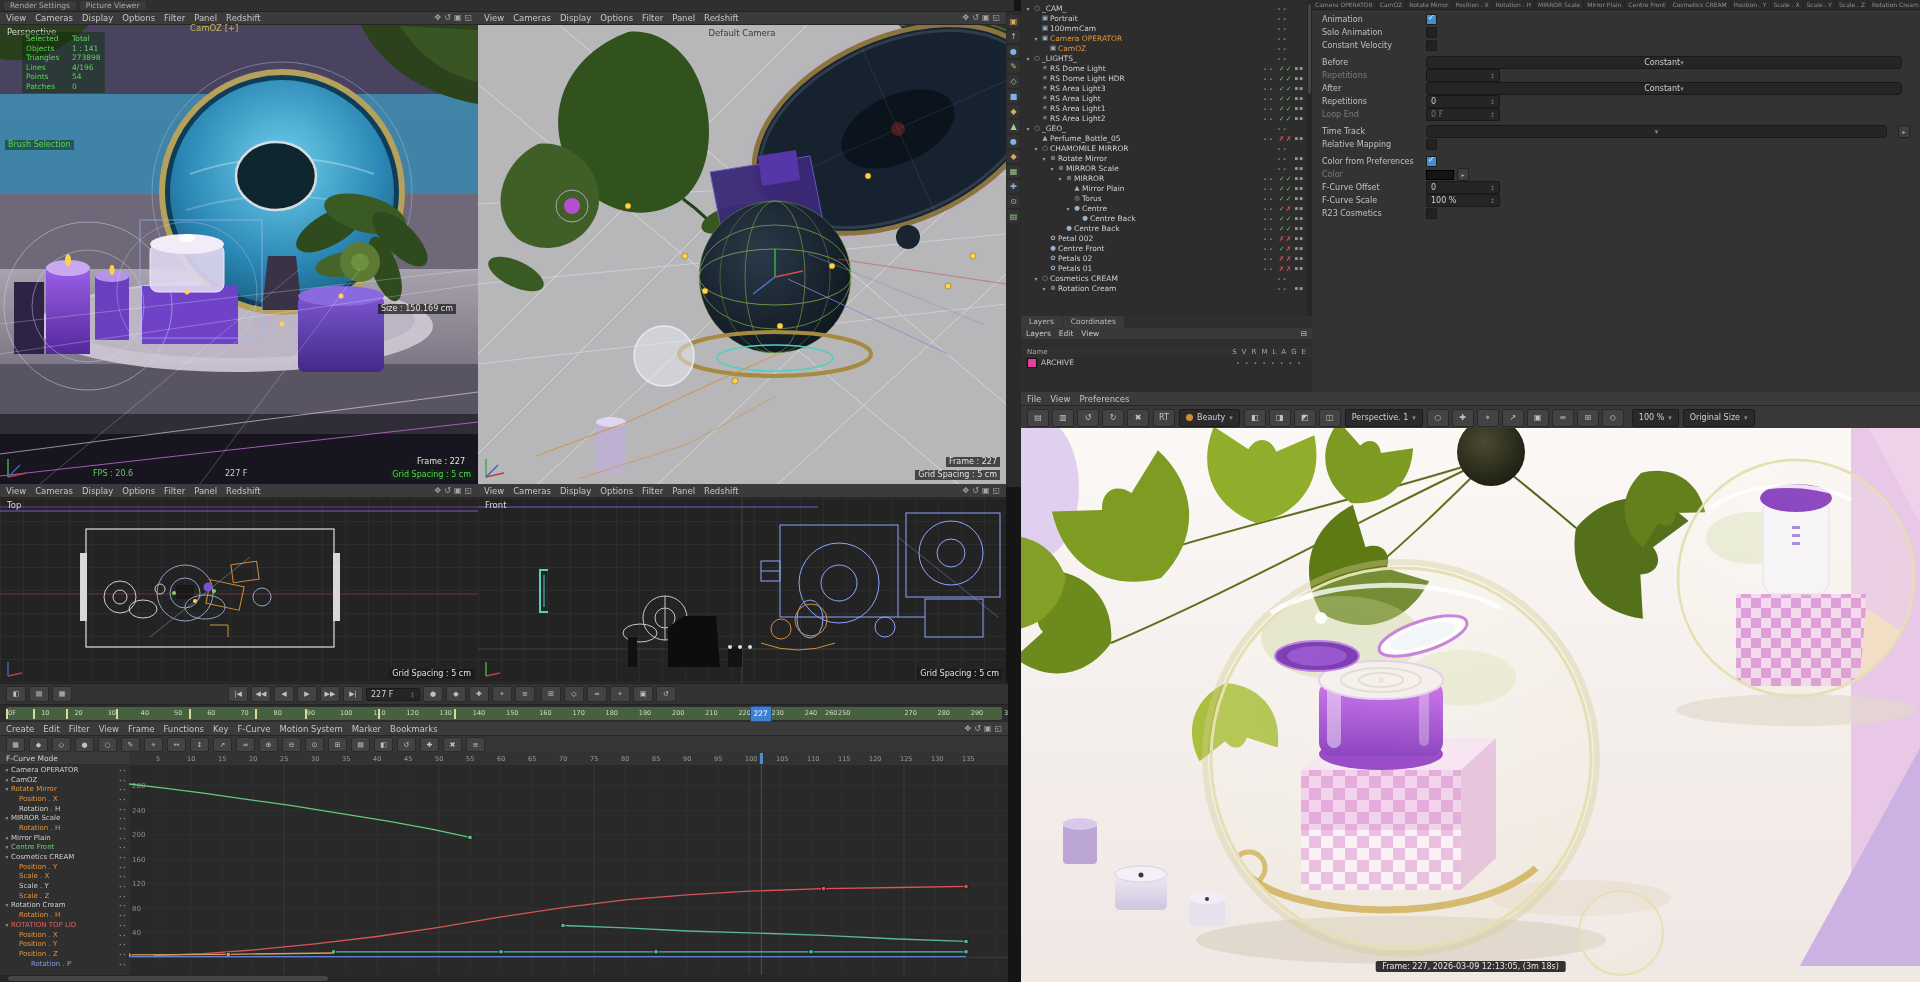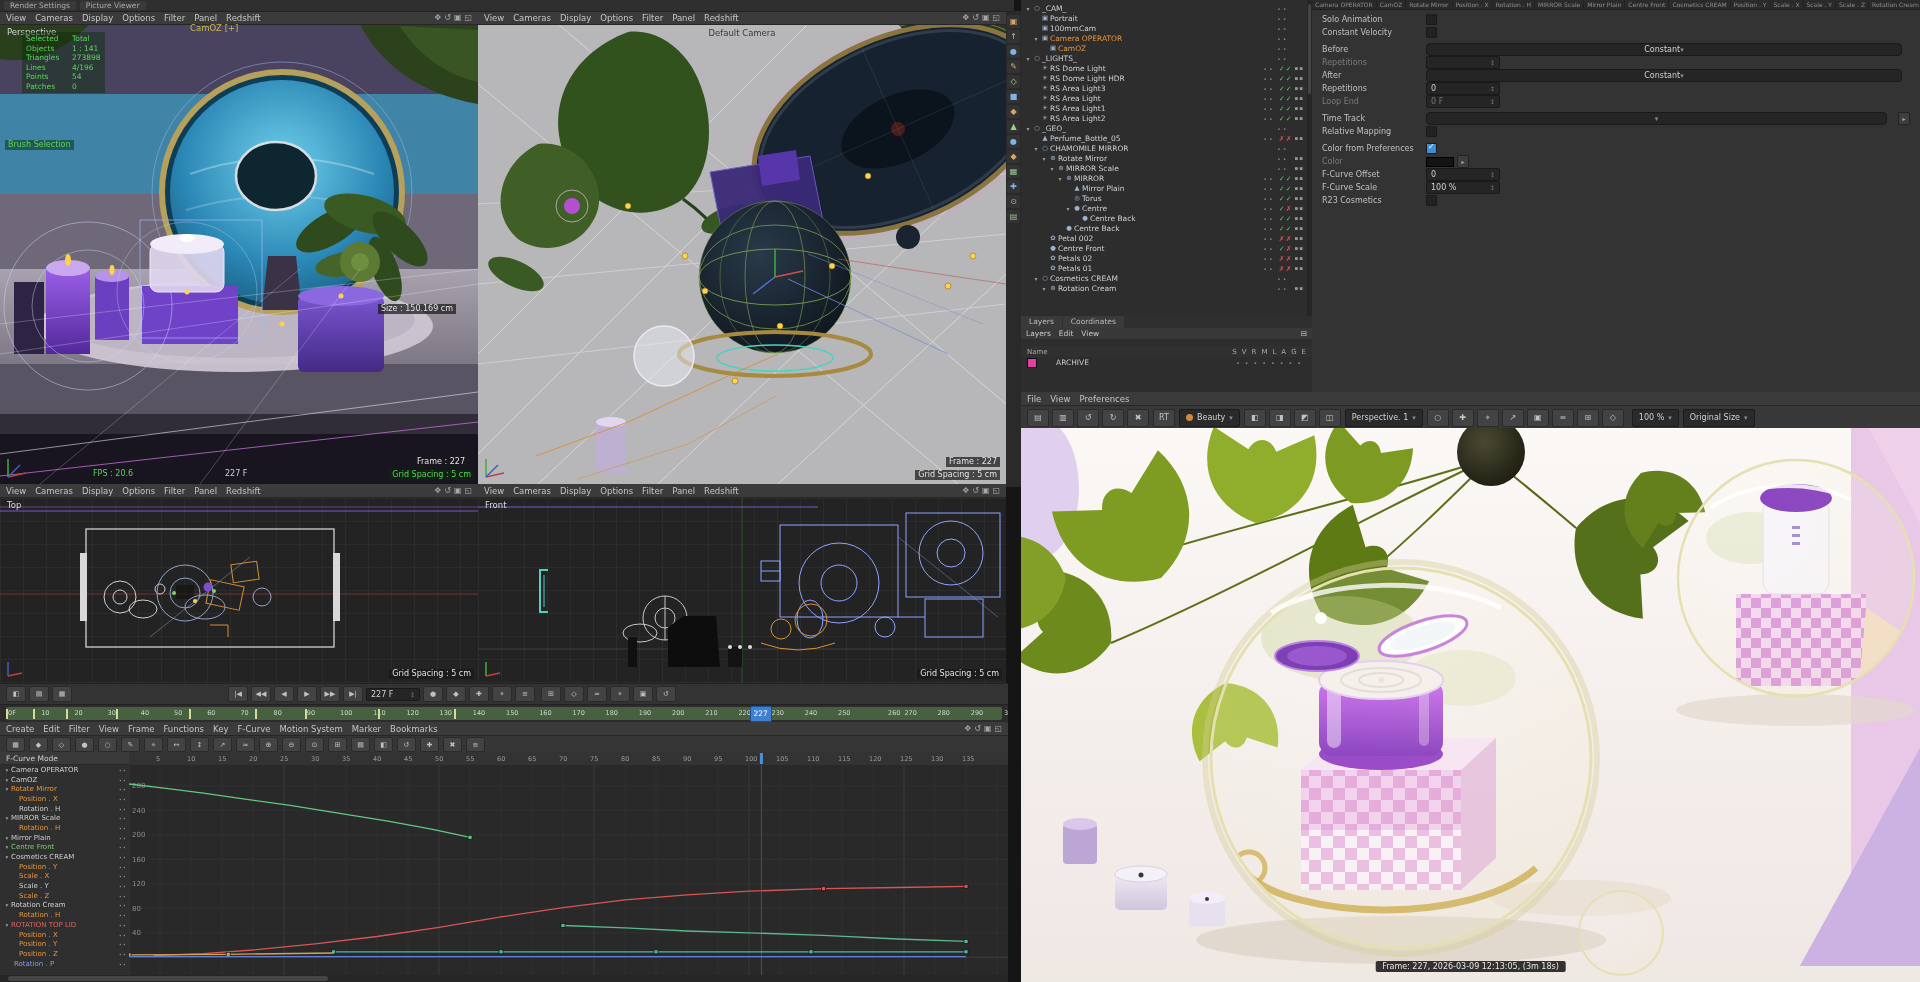--- a/index.html
+++ b/index.html
@@ -52,21 +52,21 @@
   .om-tag{color:#9a9a9a;font-size:5.5px;margin-left:3px;letter-spacing:1px}
   .c-o{color:#e8963c}.c-g{color:#79cc79}.c-r{color:#e06060}.c-b{color:#7f9fe8}.c-w{color:#cfcfcf}
   .om-scroll{position:absolute;right:0;top:0;bottom:0;width:5px;background:#262626}
   .om-scroll i{position:absolute;left:1px;right:1px;top:4px;height:90px;background:#454545;border-radius:2px}
   
   .ltabs{display:flex;height:12px;background:#2f2f2f;font-size:7.5px}
   .ltab{padding:0 8px;line-height:12px;background:#3a3a3a;margin-right:1px;color:#bbb}
   .lmenu{display:flex;gap:8px;height:11px;align-items:center;background:#383838;font-size:7.5px;padding:0 5px}
   .lhead{display:flex;height:11px;align-items:center;font-size:7px;color:#a8a8a8;padding:0 6px;background:#303030;margin-top:7px}
   .lhead .letters{margin-left:auto;display:flex;gap:5px}
-  .lrow{display:flex;height:11px;align-items:center;font-size:7.5px;padding:0 6px;gap:19px}
+  .lrow{display:flex;height:11px;align-items:center;font-size:7.5px;padding:0 6px;gap:4px}
   .lswatch{width:8px;height:8px;border:1px solid #111}
   .ldots{margin-left:auto;color:#8a8a8a;font-size:6px;letter-spacing:5px}
   
   #am{background:#333}
   .chips{display:flex;height:9px;background:#2a2a2a;overflow:hidden;border-bottom:1px solid #1f1f1f}
   .chip{font-size:6px;color:#8f8f8f;padding:0 3px;border-right:1px solid #222;line-height:9px;white-space:nowrap}
   .atabs{display:flex;gap:2px;height:13px;background:#333;padding:2px 4px 0;align-items:flex-end}
   .atab{font-size:8px;padding:0 9px;background:#3e3e3e;border-radius:2px 2px 0 0;line-height:11px;color:#bbb}
   .atab.on{background:#2f6cb3;color:#fff}
   .atitle{height:13px;line-height:13px;font-size:8.5px;color:#ddd;background:#3a3a3a;padding:0 8px;border-bottom:1px solid #2c2c2c}
@@ -674,20 +674,24 @@
       <span class="chip">Mirror Plain</span>
       <span class="chip">Centre Front</span>
       <span class="chip">Cosmetics CREAM</span>
       <span class="chip">Position . Y</span>
       <span class="chip">Scale . X</span>
       <span class="chip">Scale . Y</span>
       <span class="chip">Scale . Z</span>
       <span class="chip">Rotation Cream</span>
     </div>
   <div style="height:3px"></div>
+  <div class="am-row">
+      <span class="am-lab">Animation</span>
+      <span class="cb on"></span>
+    </div>
   <div class="am-row">
       <span class="am-lab">Solo Animation</span>
       <span class="cb"></span>
     </div>
   <div class="am-row">
       <span class="am-lab">Constant Velocity</span>
       <span class="cb"></span>
     </div>
   <div class="gap4"></div>
   <div class="am-row">
@@ -1121,21 +1125,21 @@
       <span class="tl-num" style="left: 537.2px;">160</span>
       <span class="tl-num" style="left: 570.4px;">170</span>
       <span class="tl-num" style="left: 603.6px;">180</span>
       <span class="tl-num" style="left: 636.8px;">190</span>
       <span class="tl-num" style="left: 670px;">200</span>
       <span class="tl-num" style="left: 703.2px;">210</span>
       <span class="tl-num" style="left: 736.4px;">220</span>
       <span class="tl-num" style="left: 769.6px;">230</span>
       <span class="tl-num" style="left: 802.8px;">240</span>
       <span class="tl-num" style="left: 836px;">250</span>
-      <span class="tl-num" style="left: 886px;">260</span>
+      <span class="tl-num" style="left: 823px;">260</span>
       <span class="tl-num" style="left: 902.4px;">270</span>
       <span class="tl-num" style="left: 935.6px;">280</span>
       <span class="tl-num" style="left: 968.8px;">290</span>
       <span class="tl-num" style="left: 1002px;">300F</span>
       <i class="tl-key" style="left: 6px;"></i>
       <i class="tl-key" style="left: 32.56px;"></i>
       <i class="tl-key" style="left: 65.76px;"></i>
       <i class="tl-key" style="left: 115.56px;"></i>
       <i class="tl-key" style="left: 188.6px;"></i>
       <i class="tl-key" style="left: 255px;"></i>
@@ -1289,21 +1293,21 @@
       <div class="fc-row" style="padding-left: 11px;">
         <span class="cexp"><i style="visibility: hidden;">▾</i></span>
         <span class="lab c-o">Position . Y</span>
         <span class="mini">∙∙</span>
       </div>
       <div class="fc-row" style="padding-left: 11px;">
         <span class="cexp"><i style="visibility: hidden;">▾</i></span>
         <span class="lab c-o">Position . Z</span>
         <span class="mini">∙∙</span>
       </div>
-      <div class="fc-row" style="padding-left: 6px;">
+      <div class="fc-row" style="padding-left: 23px;">
         <span class="cexp"><i style="visibility: hidden;">▾</i></span>
         <span class="lab c-b">Rotation . P</span>
         <span class="mini">∙∙</span>
       </div>
     </div>
   <svg id="fc-svg" width="879" height="223">
       <rect x="0" y="0" width="879" height="223" fill="#292929"></rect>
       <rect x="0" y="0" width="879" height="13" fill="#333333"></rect>
       <line x1="0" y1="13" x2="0" y2="223" stroke="#3a3a3a"></line>
       <line x1="31" y1="13" x2="31" y2="223" stroke="#303030"></line>

